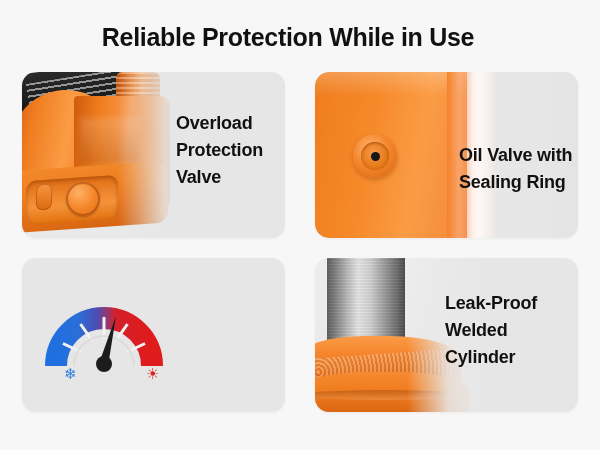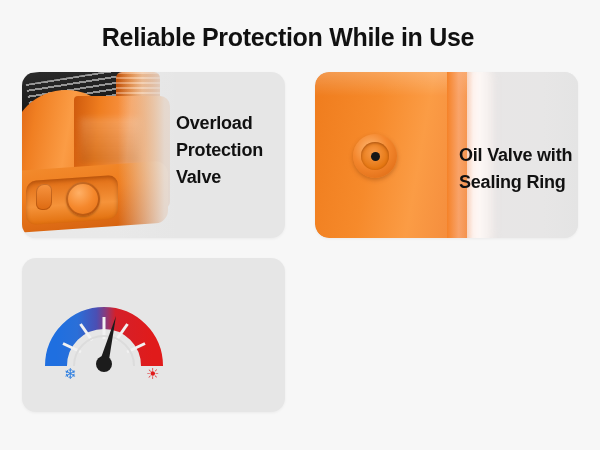--- a/index.html
+++ b/index.html
@@ -382,14 +382,26 @@
 
           <path d="M 60 92 L 55.5 88 L 72 42 L 64.5 89 Z" fill="#1c1c1c"></path>
           <circle cx="60" cy="90" r="8" fill="#1c1c1c"></circle>
         </svg>
       </div>
       <div class="snow-icon">❄</div>
       <div class="sun-icon">☀</div>
     </div>
   </div>
 
+  <div class="card card-4">
+    <div class="art">
+      <div class="c4-bg"></div>
+      <div class="c4-rod"></div>
+      <div class="c4-shoulder"></div>
+      <div class="c4-weld"></div>
+      <div class="c4-body"></div>
+      <div class="c4-ring"></div>
+      <div class="c4-fade"></div>
+    </div>
+    <div class="card-label">Leak-Proof Welded Cylinder</div>
+  </div>
 
 </div>
 
 </body></html>

